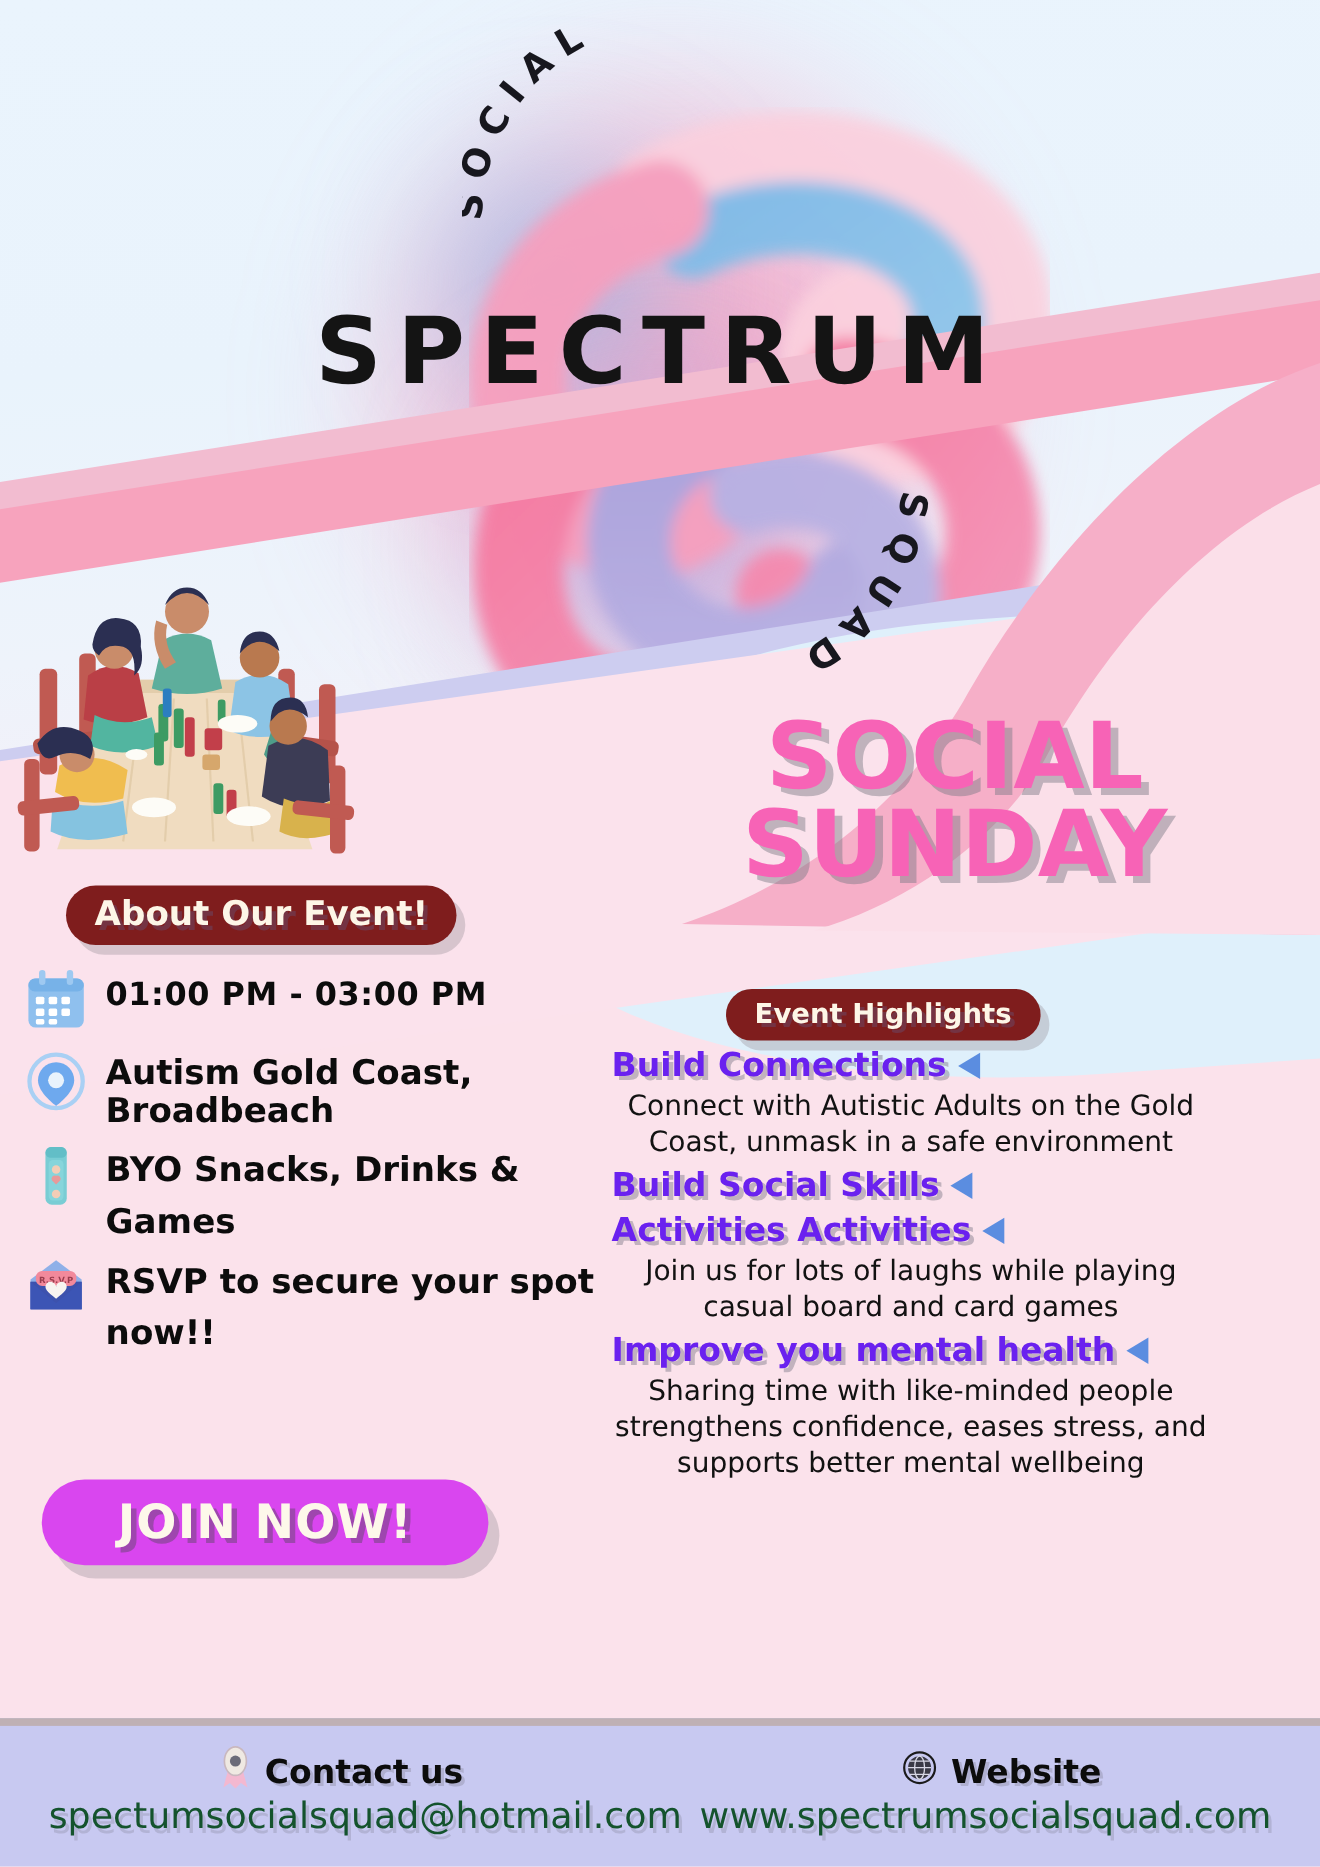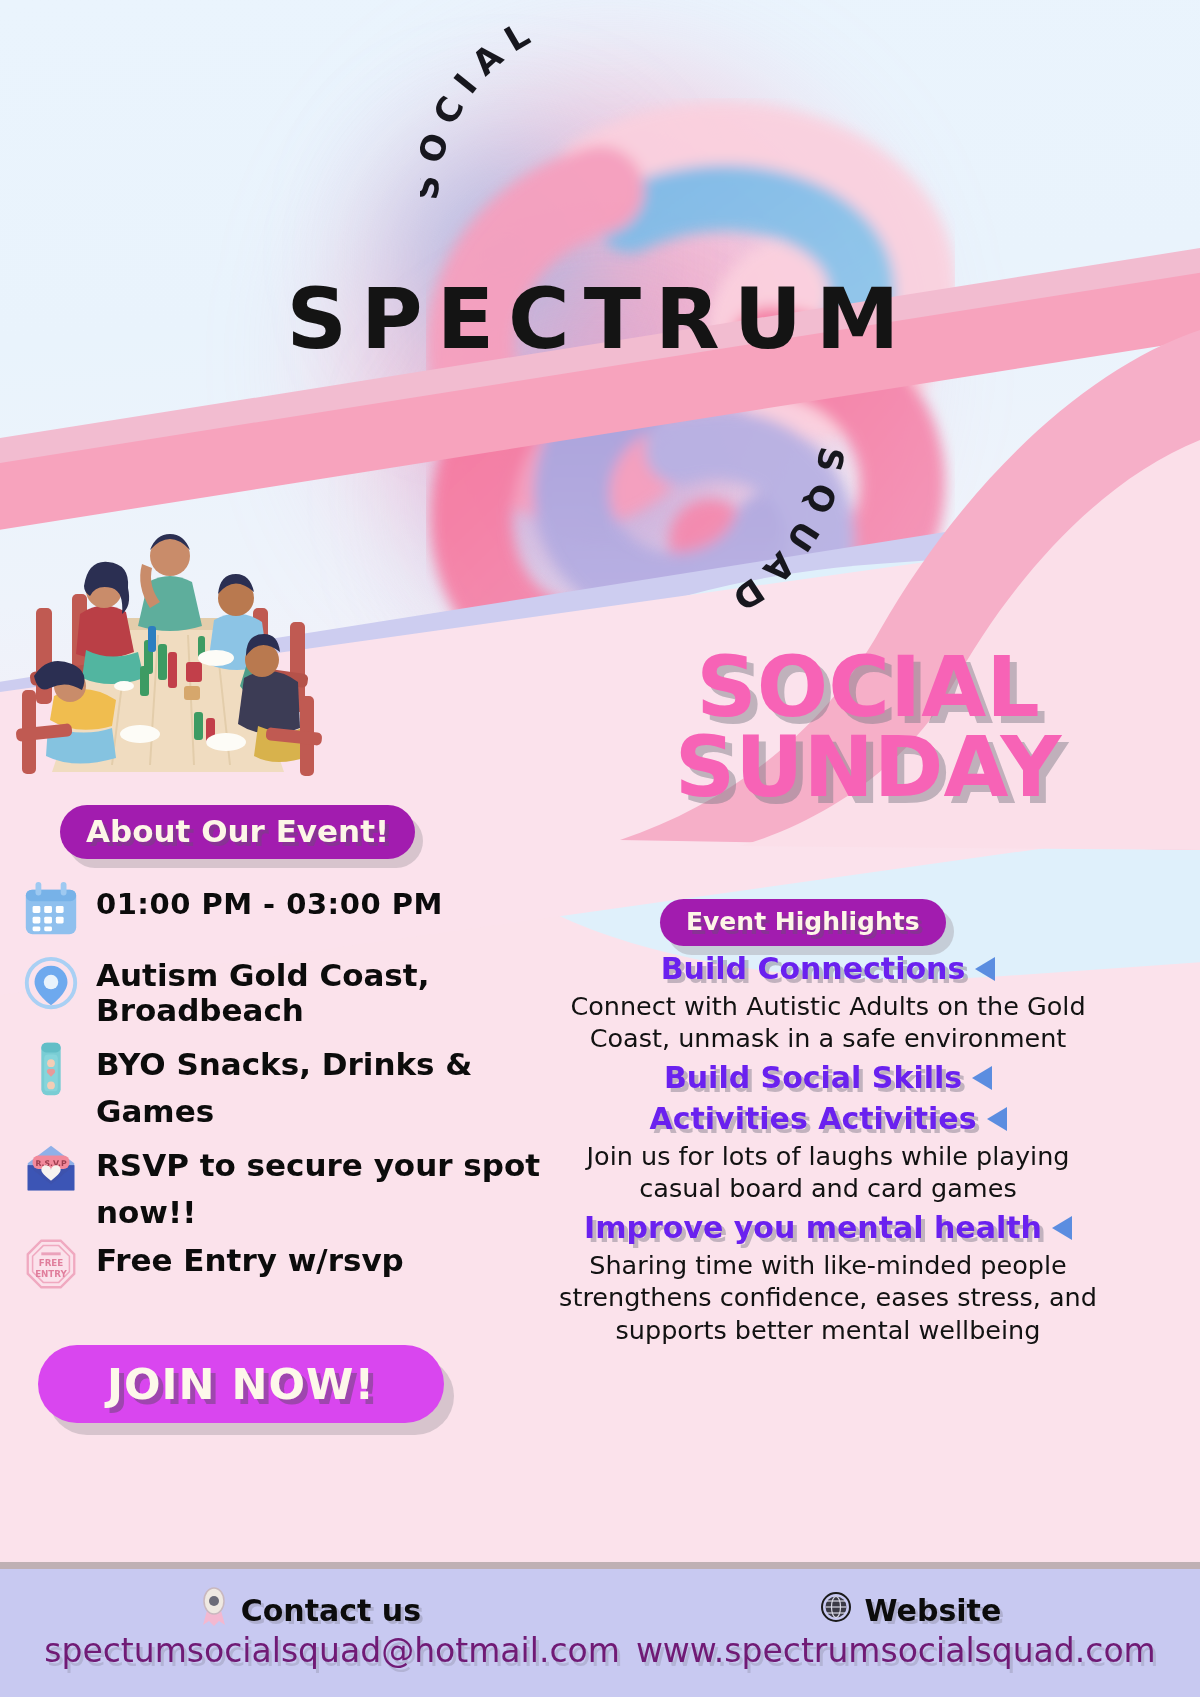--- a/index.html
+++ b/index.html
@@ -95,21 +95,21 @@
     font-family:"DejaVu Sans", sans-serif;
     font-weight:700; font-size:84px; line-height:.95;
     color:#f763b6; letter-spacing:0px;
     text-shadow:7px 7px 0 rgba(120,120,130,.45);
   }
   .ss-title .l2 { display:block; }
 
   
   .pill {
     display:inline-block;
-    background:#a21caf;
+    background:#7f1d1d;
     border-radius:40px;
     padding:8px 26px 10px;
     color:#fdf6e7;
     font-family:"DejaVu Sans", sans-serif;
     font-weight:700;
     text-shadow:4px 4px 0 rgba(105,80,115,.45);
     box-shadow:8px 9px 0 rgba(150,140,150,.35);
   }
   .pill-about { position:absolute; left:60px; top:805px; font-size:31px; }
   .pill-highlights { position:absolute; left:660px; top:899px; font-size:25px; }
@@ -141,21 +141,21 @@
     text-shadow:5px 5px 0 rgba(100,70,110,.5);
   }
 
   
   .right-col { position:absolute; left:556px; top:950px; width:544px; text-align:center; }
   .hl-item { margin-bottom:4px; }
   .hl-head {
     font-family:"DejaVu Sans", sans-serif;
     font-weight:700; font-size:30px; color:#6a21ef;
     text-shadow:4px 4px 0 rgba(125,120,135,.45);
-    display:flex; align-items:center; justify-content:center; gap:10px;
+    display:flex; align-items:center; justify-content:flex-start; gap:10px;
     line-height:1.25;
   }
   .tri {
     width:0;height:0;
     border-top:12px solid transparent;
     border-bottom:12px solid transparent;
     border-right:20px solid #5b8de0;
     flex:0 0 auto;
   }
   .hl-body {
@@ -177,21 +177,21 @@
   .f-label {
     display:flex; align-items:center; gap:12px;
     font-family:"DejaVu Sans", sans-serif;
     font-weight:700; font-size:30px; color:#0c0c0c;
     text-shadow:3px 3px 0 rgba(150,150,175,.5);
   }
   .footer-line {
     position:absolute; left:0; top:62px; width:1200px;
     display:flex; justify-content:center; align-items:baseline; gap:16px;
     font-family:"DejaVu Sans", sans-serif;
-    font-size:33px; color:#701a75; font-weight:400;
+    font-size:33px; color:#14532d; font-weight:400;
     text-shadow:3px 4px 0 rgba(160,160,190,.55);
   }
 
   
   .ic { position:absolute; inset:0; }
 </style>
 </head>
 <body>
 
 <div class="poster">
@@ -400,34 +400,20 @@
           <rect x="8" y="28" width="48" height="26" fill="#3d52ad"></rect>
           <path d="M8 28 L32 48 L56 28 L56 54 L8 54 Z" fill="#3c55b5"></path>
           <rect x="13" y="18" width="38" height="14" rx="6" fill="#f2899b"></rect>
           <text x="32" y="29" font-family="DejaVu Sans, sans-serif" font-size="8" font-weight="700" fill="#9b3d4e" text-anchor="middle">R.S.V.P</text>
           <path d="M32 44 c-8 -6 -12 -10 -9 -14 c3 -4 9 -1 9 3 c0 -4 6 -7 9 -3 c3 4 -1 8 -9 14 z" fill="#f7f3f0"></path>
         </svg>
       </div>
       <div class="info-text" style="font-size:31px;line-height:1.5;">RSVP to secure your spot now!!</div>
     </div>
 
-    <div class="info-row" style="margin-top:-6px;">
-      <div class="info-icon">
-        <svg viewBox="0 0 64 64" class="ic">
-          <g fill="none" stroke="#f0a9c0" stroke-width="2.4">
-            <path d="M22 8 H42 L56 22 V42 L42 56 H22 L8 42 V22 Z"></path>
-            <path d="M24 13 H40 L51 24 V40 L40 51 H24 L13 40 V24 Z" stroke-width="1.6"></path>
-          </g>
-          <rect x="22" y="20" width="20" height="3" fill="#eba2bb"></rect>
-          <text x="32" y="34" font-family="DejaVu Sans, sans-serif" font-size="9" font-weight="700" fill="#e07e9c" text-anchor="middle">FREE</text>
-          <text x="32" y="45" font-family="DejaVu Sans, sans-serif" font-size="9" font-weight="700" fill="#e07e9c" text-anchor="middle">ENTRY</text>
-        </svg>
-      </div>
-      <div class="info-text" style="font-size:31px;padding-top:10px;">Free Entry w/rsvp</div>
-    </div>
   </div>
 
   <div class="btn-join">
     <span>JOIN NOW!</span>
   </div>
 
   <div class="pill pill-highlights">Event Highlights</div>
 
   <div class="right-col">
 

